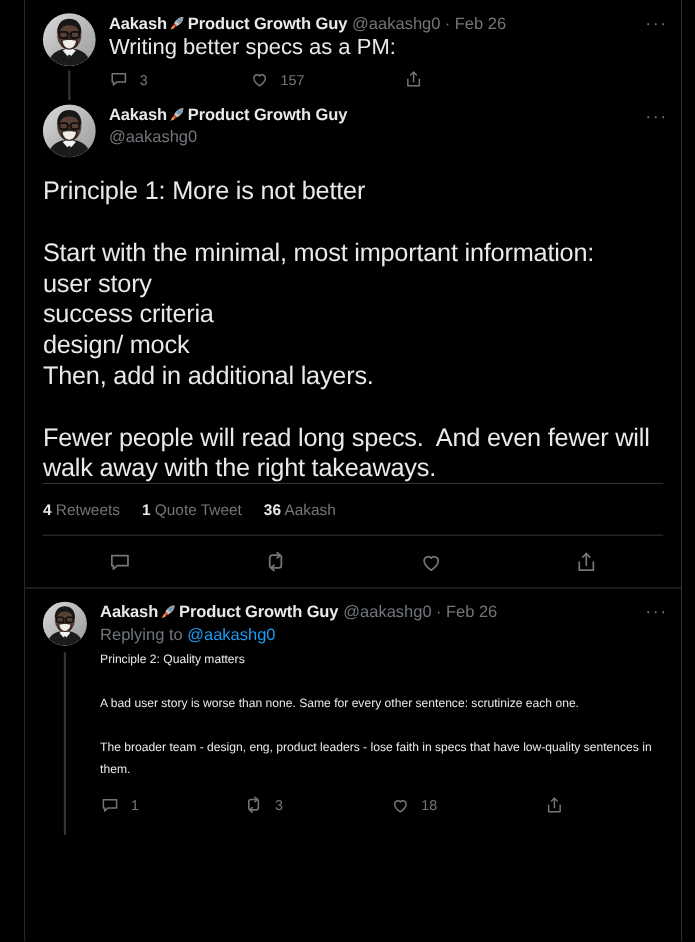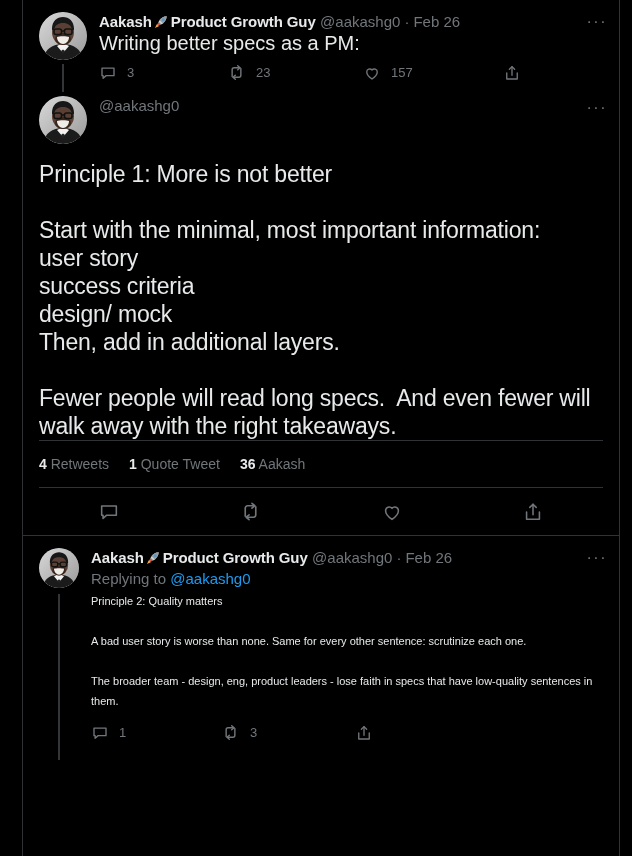--- a/index.html
+++ b/index.html
@@ -272,31 +272,20 @@
 
           <div class="actions">
             <div class="act" style="width:128px">
               <span>
                   <svg width="18" height="18" viewBox="0 0 24 24" fill="none" stroke="#71767b" stroke-width="1.8">
                     <path d="M4 5.5h16v10H9.5L5.5 19v-3.5H4z" stroke-linejoin="round"></path>
                   </svg>
                 </span>
               <span class="cnt">3</span>
             </div>
-            <div class="act" style="width:136px">
-              <span>
-                  <svg width="19" height="19" viewBox="0 0 24 24" fill="none" stroke="#71767b" stroke-width="1.8" stroke-linecap="round" stroke-linejoin="round">
-                    <path d="M6.5 17V8.5A2.5 2.5 0 0 1 9 6h7"></path>
-                    <polyline points="13.5,3.5 16.5,6 13.5,8.5"></polyline>
-                    <path d="M17.5 7v8.5a2.5 2.5 0 0 1-2.5 2.5H8"></path>
-                    <polyline points="10.5,20.5 7.5,18 10.5,15.5"></polyline>
-                  </svg>
-                </span>
-              <span class="cnt">23</span>
-            </div>
             <div class="act" style="width:140px">
               <span>
                   <svg width="18" height="18" viewBox="0 0 24 24" fill="none" stroke="#71767b" stroke-width="1.8">
                     <path d="M12 20s-7-4.6-7-9.3A4 4 0 0 1 12 8a4 4 0 0 1 7 2.7C19 15.4 12 20 12 20z" stroke-linejoin="round"></path>
                   </svg>
                 </span>
               <span class="cnt">157</span>
             </div>
             <div class="act">
               <span>
@@ -335,20 +324,28 @@
               <path d="M13 17c0-8 5-12 11-12s11 4 11 12c0 1-1 2-2 1-1-5-4-7-9-7s-8 2-9 7c-1 1-2 0-2-1z" fill="#171717"></path>
               <ellipse cx="24" cy="27" rx="8" ry="6" fill="#3a261c"></ellipse>
               <path d="M18 25c2-1 10-1 12 0 0 4-3 7-6 7s-6-3-6-7z" fill="#f0ede8"></path>
               <rect x="15" y="17" width="7.5" height="5.5" rx="2" fill="none" stroke="#111" stroke-width="1.6"></rect>
               <rect x="25.5" y="17" width="7.5" height="5.5" rx="2" fill="none" stroke="#111" stroke-width="1.6"></rect>
               <line x1="22.5" y1="19" x2="25.5" y2="19" stroke="#111" stroke-width="1.4"></line>
             </g>
           </svg>
         </div>
         <div class="names">
+          <span class="name"><span>Aakash</span><span class="rocket"><svg width="15" height="15" viewBox="0 0 32 32">
+                  <path d="M27 5c-6 0-11 3-15 8l-3 5 5 5 5-3c5-4 8-9 8-15z" fill="#d0cfce"></path>
+                  <path d="M27 5c-6 0-11 3-15 8l7 7c5-4 8-9 8-15z" fill="#9b9b9a"></path>
+                  <circle cx="20" cy="12" r="3" fill="#3f9ee0"></circle>
+                  <path d="M12 18l-5 3-2 6 6-2 3-5z" fill="#ea5a47"></path>
+                  <path d="M9 23c-2 2-3 5-3 5s3-1 5-3z" fill="#d22f27"></path>
+                  <path d="M6 22l-4 8 8-4z" fill="#f4aa41"></path>
+                </svg></span><span>Product Growth Guy</span></span>
           <span class="handle">@aakashg0</span>
         </div>
       </div>
 
       <div class="bigtext">Principle 1: More is not better
 
 Start with the minimal, most important information:
 user story
 success criteria
 design/ mock
@@ -459,20 +456,28 @@
               <span>
                   <svg width="19" height="19" viewBox="0 0 24 24" fill="none" stroke="#71767b" stroke-width="1.8" stroke-linecap="round" stroke-linejoin="round">
                     <path d="M6.5 17V8.5A2.5 2.5 0 0 1 9 6h7"></path>
                     <polyline points="13.5,3.5 16.5,6 13.5,8.5"></polyline>
                     <path d="M17.5 7v8.5a2.5 2.5 0 0 1-2.5 2.5H8"></path>
                     <polyline points="10.5,20.5 7.5,18 10.5,15.5"></polyline>
                   </svg>
                 </span>
               <span class="cnt">3</span>
             </div>
+            <div class="act" style="width:140px">
+              <span>
+                  <svg width="18" height="18" viewBox="0 0 24 24" fill="none" stroke="#71767b" stroke-width="1.8">
+                    <path d="M12 20s-7-4.6-7-9.3A4 4 0 0 1 12 8a4 4 0 0 1 7 2.7C19 15.4 12 20 12 20z" stroke-linejoin="round"></path>
+                  </svg>
+                </span>
+              <span class="cnt">18</span>
+            </div>
             <div class="act">
               <span>
                   <svg width="18" height="18" viewBox="0 0 24 24" fill="none" stroke="#71767b" stroke-width="1.8" stroke-linecap="round" stroke-linejoin="round">
                     <path d="M5 12v8h14v-8"></path>
                     <polyline points="8.5,7 12,3.5 15.5,7"></polyline>
                     <line x1="12" y1="3.5" x2="12" y2="15"></line>
                   </svg>
                 </span>
             </div>
           </div>

